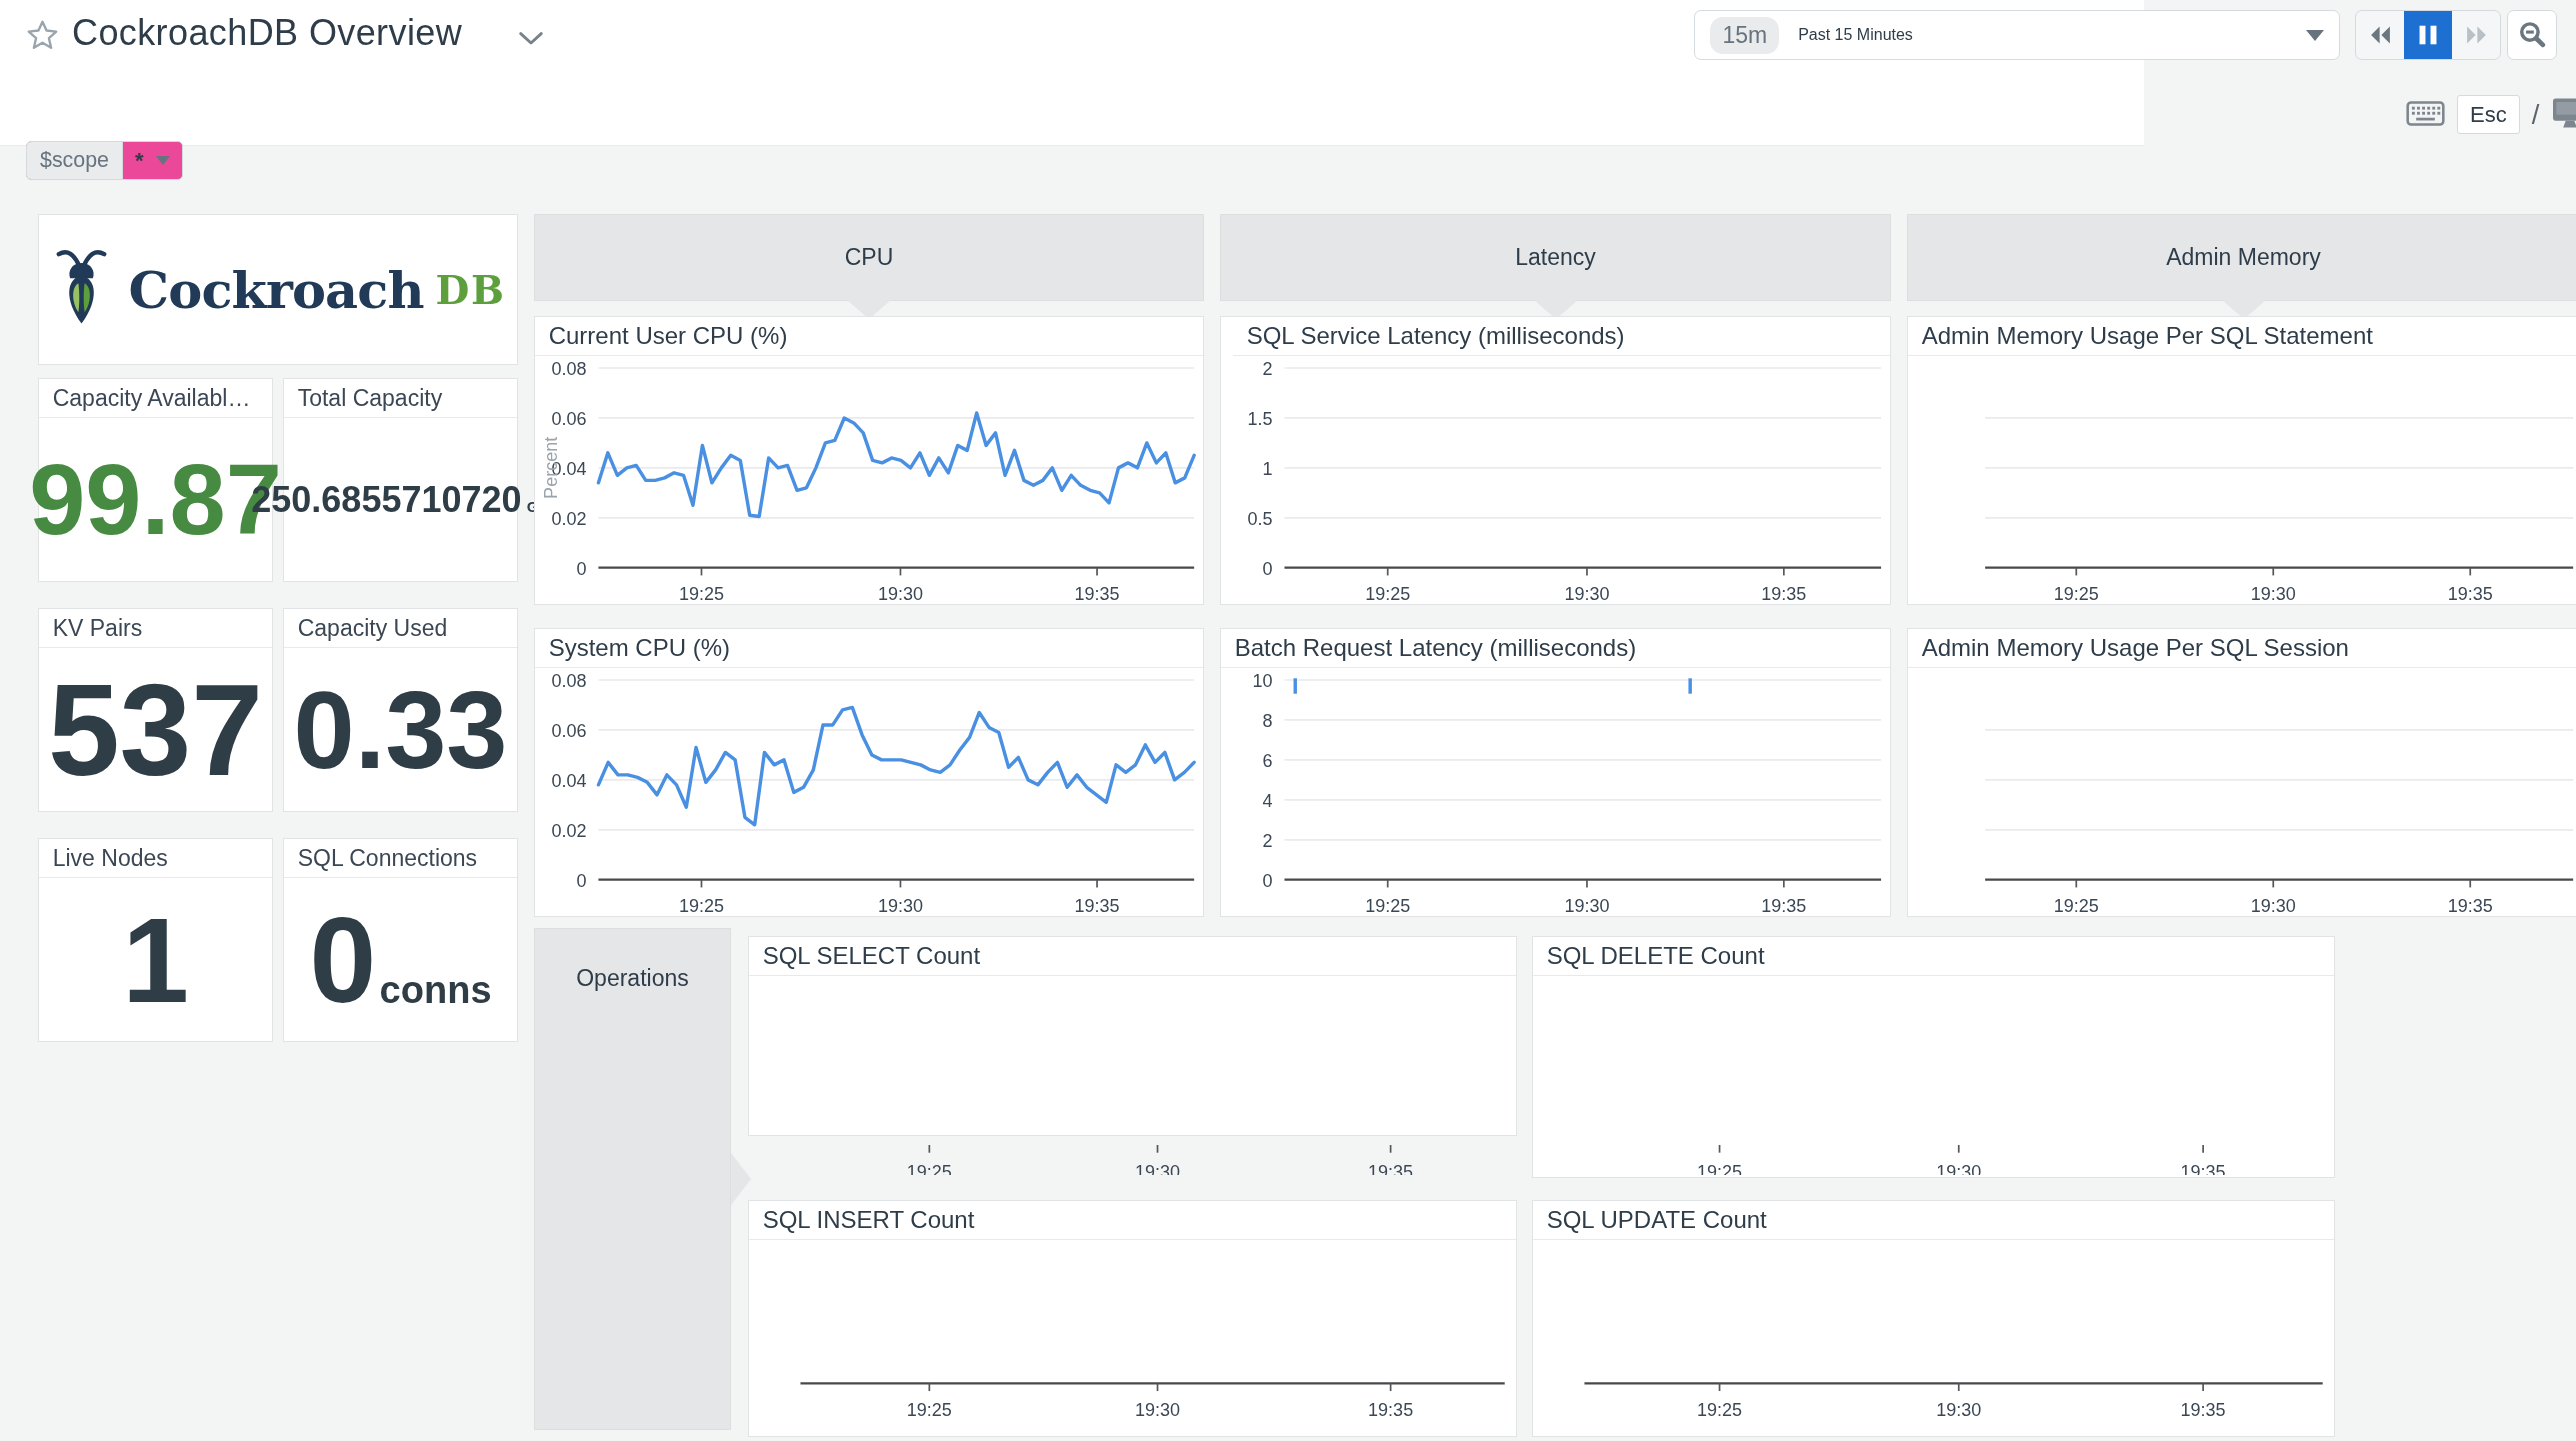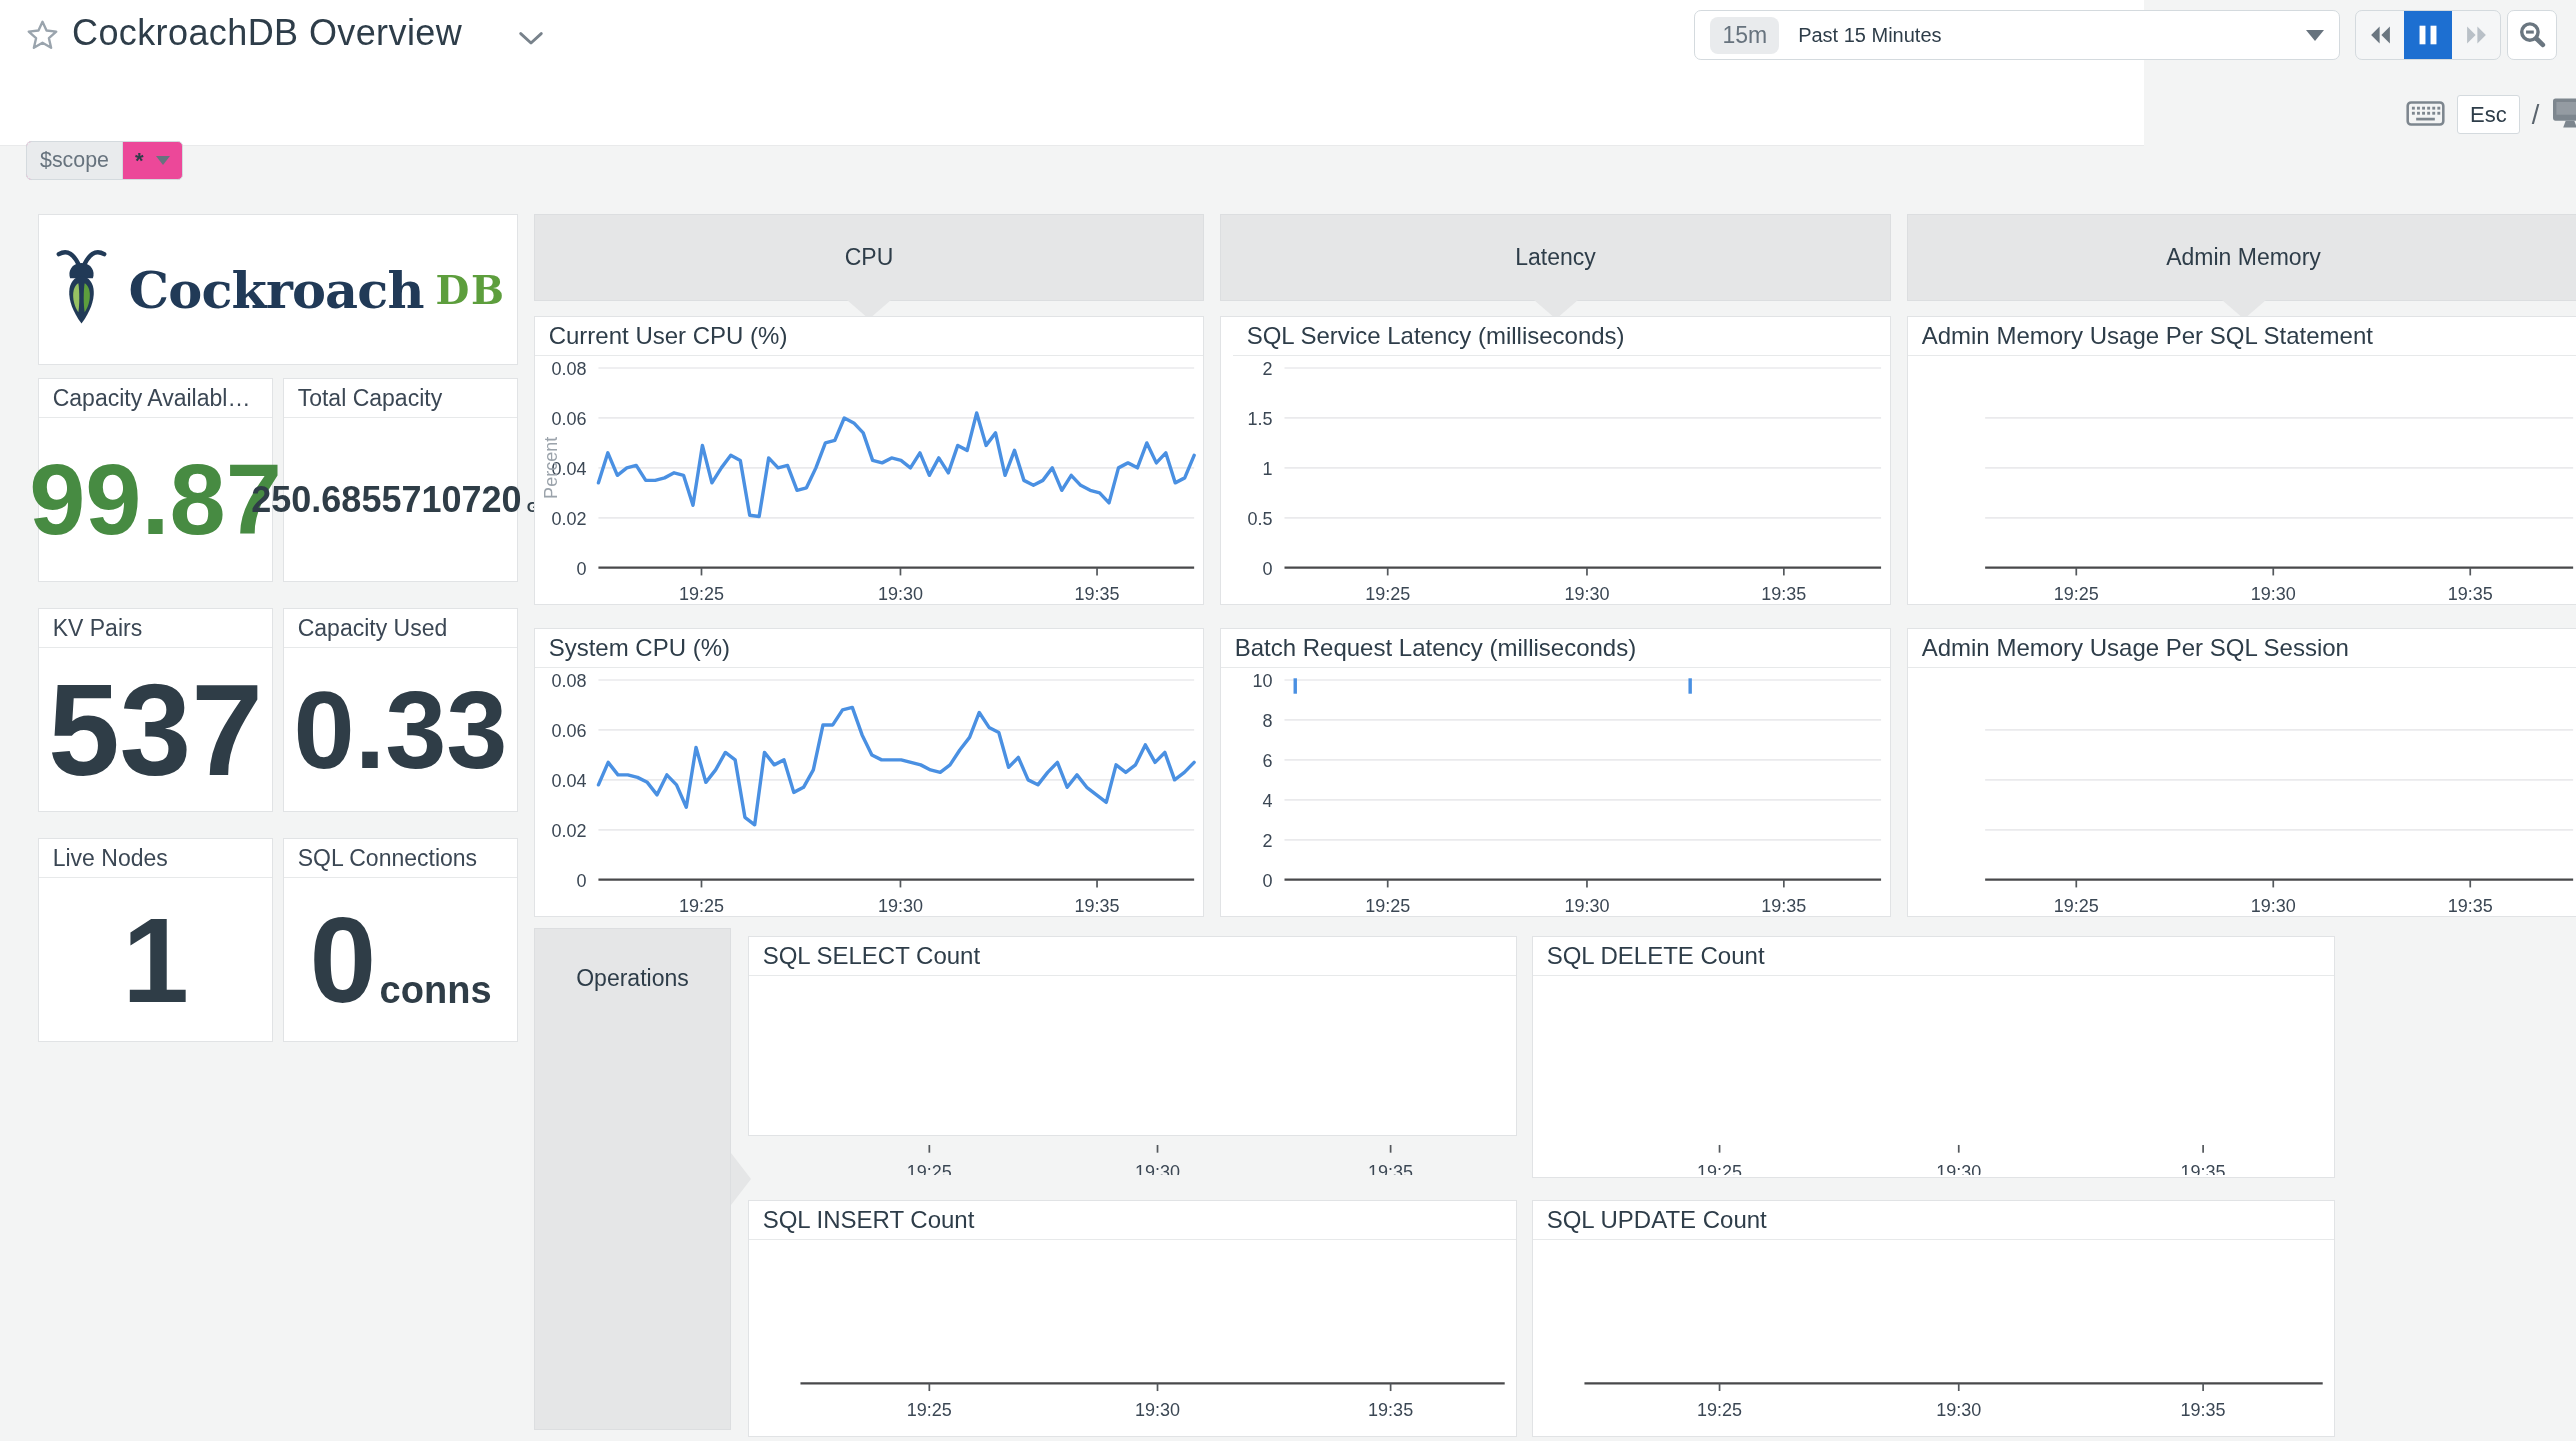--- a/index.html
+++ b/index.html
@@ -6,22 +6,22 @@
   body { font-family:"Liberation Sans", sans-serif; background:#ffffff; }
   .root { position:relative; width:2576px; height:1441px; overflow:hidden; background:#f3f4f4; }
 
   
   .header { position:absolute; left:0; top:0; width:2144px; height:146px; background:#fff; border-bottom:1.7px solid #e9eaeb; }
   .page-title { position:absolute; left:72px; top:12px; font-size:36px; color:#2e3d49; font-weight:500; letter-spacing:0.4px; }
   .star { position:absolute; left:26px; top:19px; }
   .title-chevron { position:absolute; left:518px; top:31px; }
 
   .time-selector { position:absolute; left:1694px; top:10.3px; width:646px; height:50px; background:#fff; border:1.7px solid #d4dade; border-radius:6.9px; display:flex; align-items:center; padding:0 15.4px; }
-  .time-badge { background:#e9ebed; border-radius:8px; padding:5.1px 12px; font-size:23px; color:#67737e; margin-right:19px; }
-  .time-label { font-size:20px; color:#2e3d49; flex:1; }
+  .time-badge { background:#e9ebed; border-radius:13px; padding:5.1px 12px; font-size:23px; color:#67737e; margin-right:19px; }
+  .time-label { font-size:16px; color:#2e3d49; flex:1; }
   .caret { width:0; height:0; border-left:9.4px solid transparent; border-right:9.4px solid transparent; border-top:11px solid #67737e; }
 
   .playback { position:absolute; left:2355px; top:10.3px; width:146px; height:50px; border:1.7px solid #d4dade; border-radius:6.9px; background:#f5f6f7; display:flex; overflow:hidden; }
   .pb-seg { flex:1; display:flex; align-items:center; justify-content:center; }
   .pb-pause { background:#1d6fd1; }
   .zoom-out-btn { position:absolute; left:2507px; top:10.3px; width:50px; height:50px; border:1.7px solid #d4dade; border-radius:6.9px; background:#fff; display:flex; align-items:center; justify-content:center; }
 
   .scope-ctl { position:absolute; left:26px; top:93px; height:39px; border:1.7px solid #d4dade; border-radius:5.1px; display:flex; overflow:hidden; background:#ec4899;margin-top:48px; }
   .scope-name { background:#e9ebed; color:#67737e; font-size:21.4px; padding:6px 13px; border-right:1.7px solid #d4dade; }
   .scope-value { display:flex; align-items:center; gap:12px; padding:0 12px; font-size:22px; color:#2e3d49; font-weight:700; }

